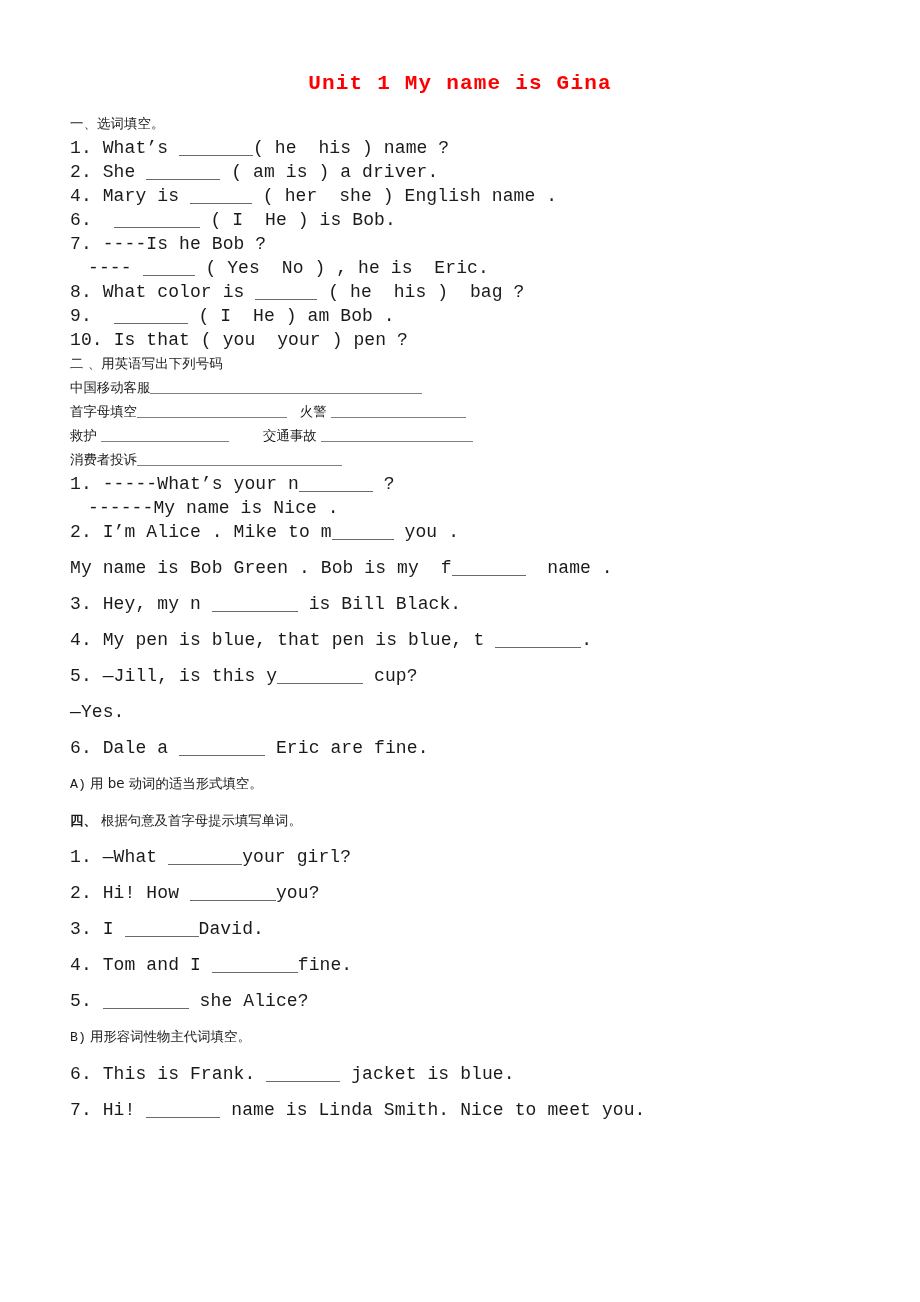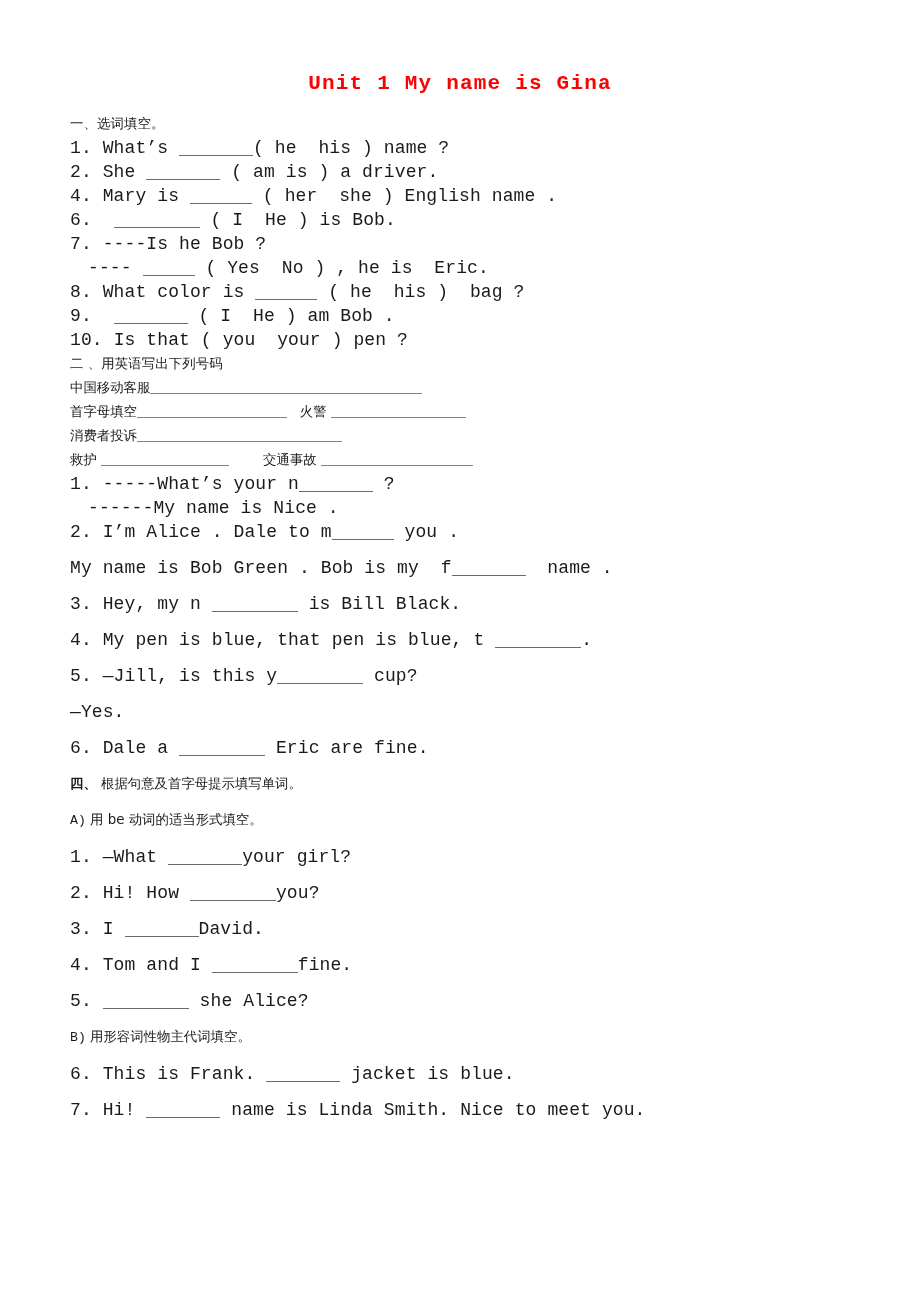--- a/index.html
+++ b/index.html
@@ -136,48 +136,48 @@
     <div class="ln ln-tight"><span>9.</span>  <span class="blank b-l"></span><span> ( I  He ) am Bob .</span></div>
 
     <div class="ln ln-tight"><span>10.</span> <span>Is that ( you  your ) pen ?</span></div>
 
     <div class="cn ln ln-tight sec-head">二 、用英语写出下列号码</div>
 
     <div class="mix"><span>中国移动客服</span><span class="blank-long bl-1"></span></div>
 
     <div class="mix"><span>首字母填空</span><span class="blank-long bl-2"></span>&nbsp;&nbsp;&nbsp;<span>火警 </span><span class="blank-long bl-3"></span></div>
 
+    <div class="mix"><span>救护 </span><span class="blank-long bl-4"></span>&nbsp;&nbsp;&nbsp;&nbsp;&nbsp;&nbsp;&nbsp;&nbsp;<span>交通事故 </span><span class="blank-long bl-5"></span></div>
+
     <div class="mix"><span>消费者投诉</span><span class="blank-long bl-6"></span></div>
-
-    <div class="mix"><span>救护 </span><span class="blank-long bl-4"></span>&nbsp;&nbsp;&nbsp;&nbsp;&nbsp;&nbsp;&nbsp;&nbsp;<span>交通事故 </span><span class="blank-long bl-5"></span></div>
 
 
     <div class="ln ln-tight"><span>1.</span> <span>-----What’s your n</span><span class="blank b-l"></span><span> ?</span></div>
 
     <div class="ln ln-tight indent-1"><span>------My name is Nice .</span></div>
 
-    <div class="ln ln-tight"><span>2.</span> <span>I’m Alice . Dale to m</span><span class="blank b-m"></span><span> you .</span></div>
+    <div class="ln ln-tight"><span>2.</span> <span>I’m Alice . Mike to m</span><span class="blank b-m"></span><span> you .</span></div>
 
     <div class="spacer-sm"></div>
 
     <div class="ln ln-loose"><span>My name is Bob Green . Bob is my  f</span><span class="blank b-l"></span><span>  name .</span></div>
 
     <div class="ln ln-loose"><span>3.</span> <span>Hey, my n </span><span class="blank b-xl"></span><span> is Bill Black.</span></div>
 
     <div class="ln ln-loose"><span>4.</span> <span>My pen is blue, that pen is blue, t </span><span class="blank b-xl"></span><span>.</span></div>
 
     <div class="ln ln-loose"><span>5.</span> <span>—Jill, is this y</span><span class="blank b-xl"></span><span> cup?</span></div>
 
     <div class="ln ln-loose"><span>—Yes.</span></div>
 
     <div class="ln ln-loose"><span>6.</span> <span>Dale a </span><span class="blank b-xl"></span><span> Eric are fine.</span></div>
 
+    <div class="mix mix-loose"><span class="lat">A)</span><span> 用 be 动词的适当形式填空。</span></div>
+
     <div class="mix mix-loose"><span class="bold">四、</span><span> 根据句意及首字母提示填写单词。</span></div>
-
-    <div class="mix mix-loose"><span class="lat">A)</span><span> 用 be 动词的适当形式填空。</span></div>
 
     <div class="ln ln-loose"><span>1.</span> <span>—What </span><span class="blank b-l"></span><span>your girl?</span></div>
 
     <div class="ln ln-loose"><span>2.</span> <span>Hi! How </span><span class="blank b-xl"></span><span>you?</span></div>
 
     <div class="ln ln-loose"><span>3.</span> <span>I </span><span class="blank b-l"></span><span>David.</span></div>
 
     <div class="ln ln-loose"><span>4.</span> <span>Tom and I </span><span class="blank b-xl"></span><span>fine.</span></div>
 
     <div class="ln ln-loose"><span>5.</span> <span class="blank b-xl"></span><span> she Alice?</span></div>

